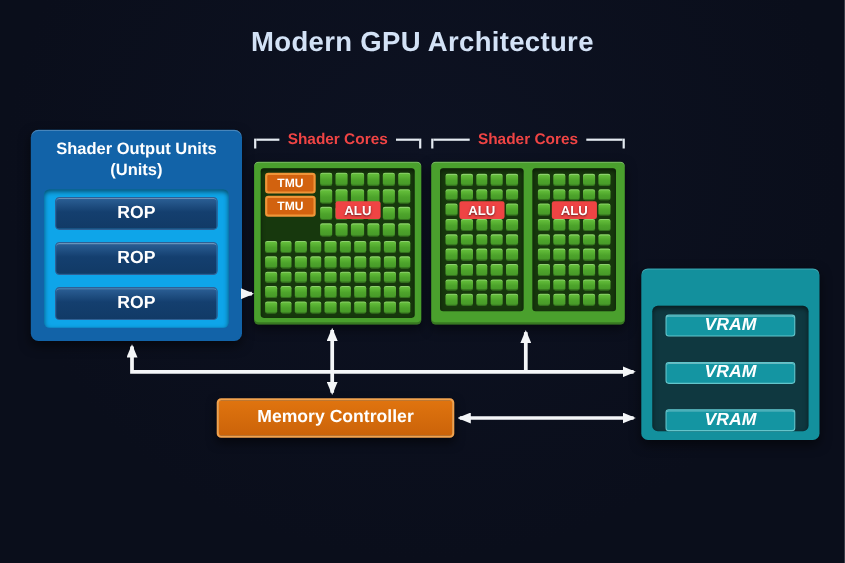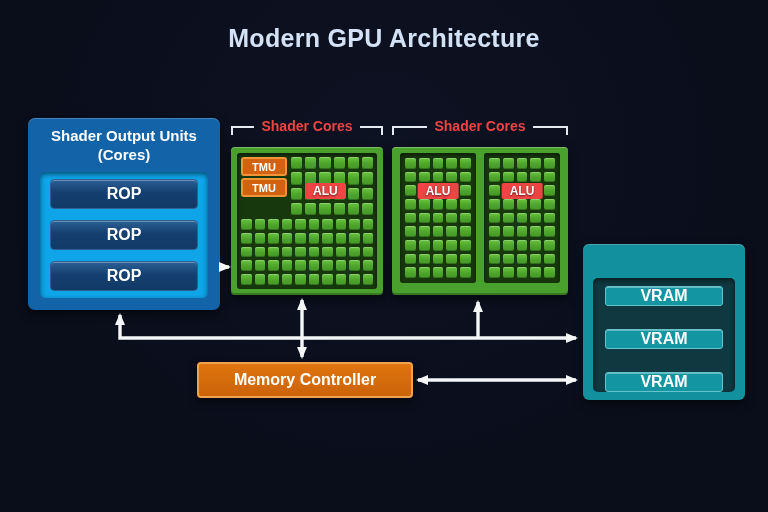--- a/index.html
+++ b/index.html
@@ -63,21 +63,21 @@
   .alu-label{
     position:absolute;background:#ef4444;color:#fff;font-size:12px;font-weight:700;
     padding:1px 8px;border-radius:2px;text-shadow:0 1px 2px rgba(0,0,0,.6);z-index:2;
   }
 
   
   #fb-box{left:583px;top:244px;width:162px;height:156px;background:#13909d;border-radius:6px;}
   #fb-box .hdr{margin-top:9px;text-align:center;color:#fff;font-weight:700;font-size:16px;}
   #fb-panel{left:10px;top:34px;width:142px;height:114px;background:#0f3840;border-radius:5px;
     box-shadow:inset 0 2px 5px rgba(0,0,0,.55);display:flex;flex-direction:column;gap:23px;
-    padding:8px 12px;box-sizing:border-box;}
+    padding:8px 12px;box-sizing:border-box;font-style:italic;}
   .vram-bar{
     flex:1;border:1px solid #63c5cb;border-radius:3px;background:#1495a2;
     box-shadow:inset 0 1px 0 rgba(255,255,255,.35);
     color:#fff;font-weight:700;font-size:16px;display:flex;align-items:center;justify-content:center;
   }
 
   
   #mc-box{
     left:197px;top:362px;width:216px;height:36px;border-radius:4px;
     background:linear-gradient(180deg,#e0740f 0%,#cb6309 100%);
@@ -89,21 +89,21 @@
   #arrows{left:0;top:0;width:768px;height:512px;pointer-events:none;}
 </style>
 </head>
 <body>
 
 <div id="title" class="abs">Modern GPU Architecture</div>
 
 <div id="rop-box" class="abs card">
   <div class="hdr">
     <div>Shader Output Units</div>
-    <div>(Cores)</div>
+    <div>(Units)</div>
   </div>
   <div id="rop-panel" class="abs">
     <div class="rop-bar">ROP</div>
     <div class="rop-bar">ROP</div>
     <div class="rop-bar">ROP</div>
   </div>
 </div>
 
 <div class="abs bracket" style="left:231px;top:120px;width:152px;">
   <div class="b-tick"></div>

